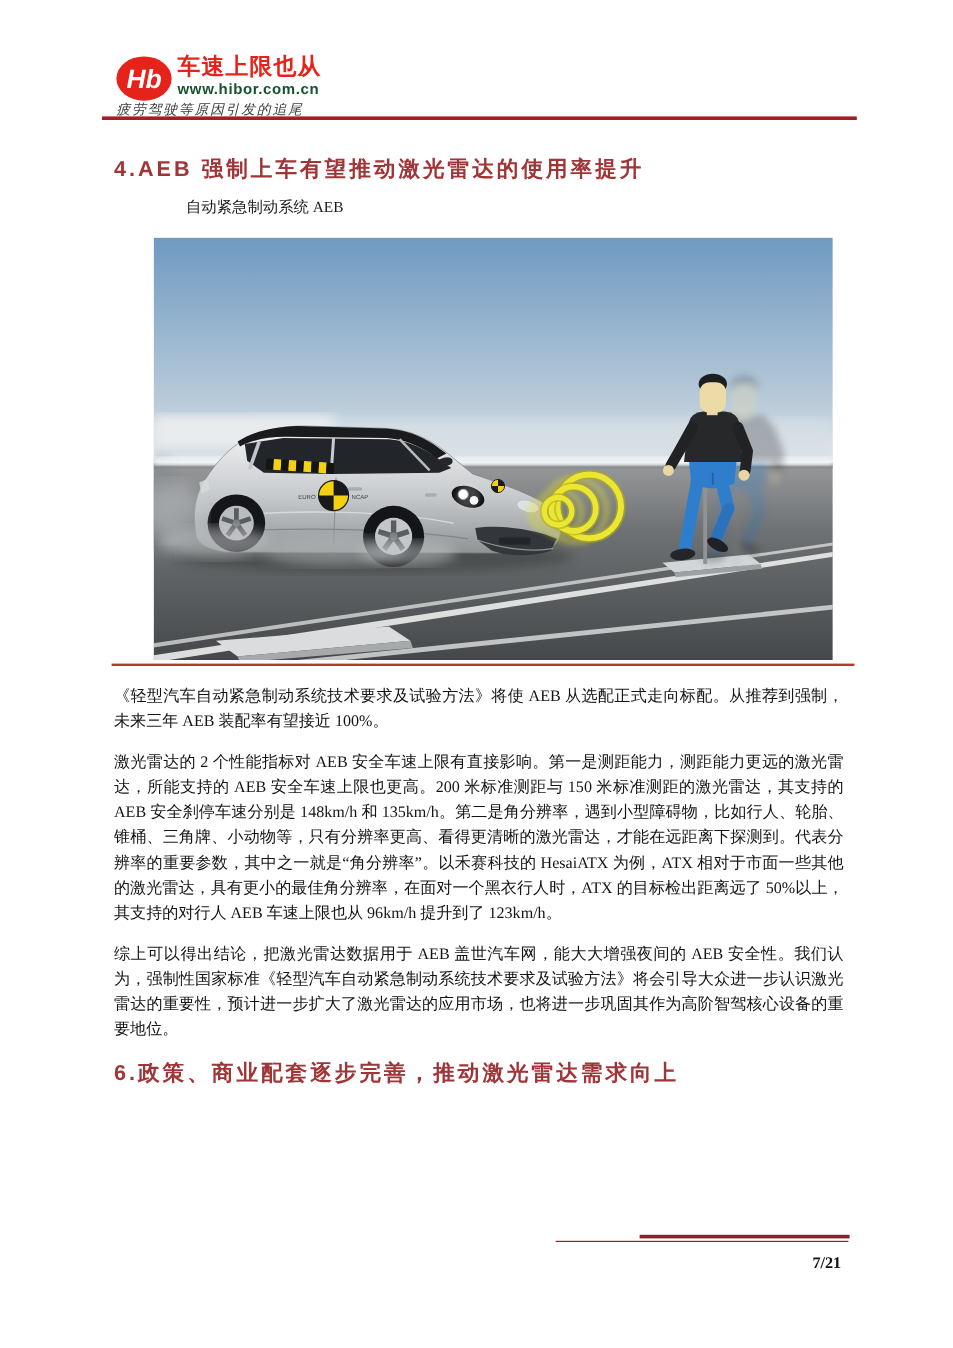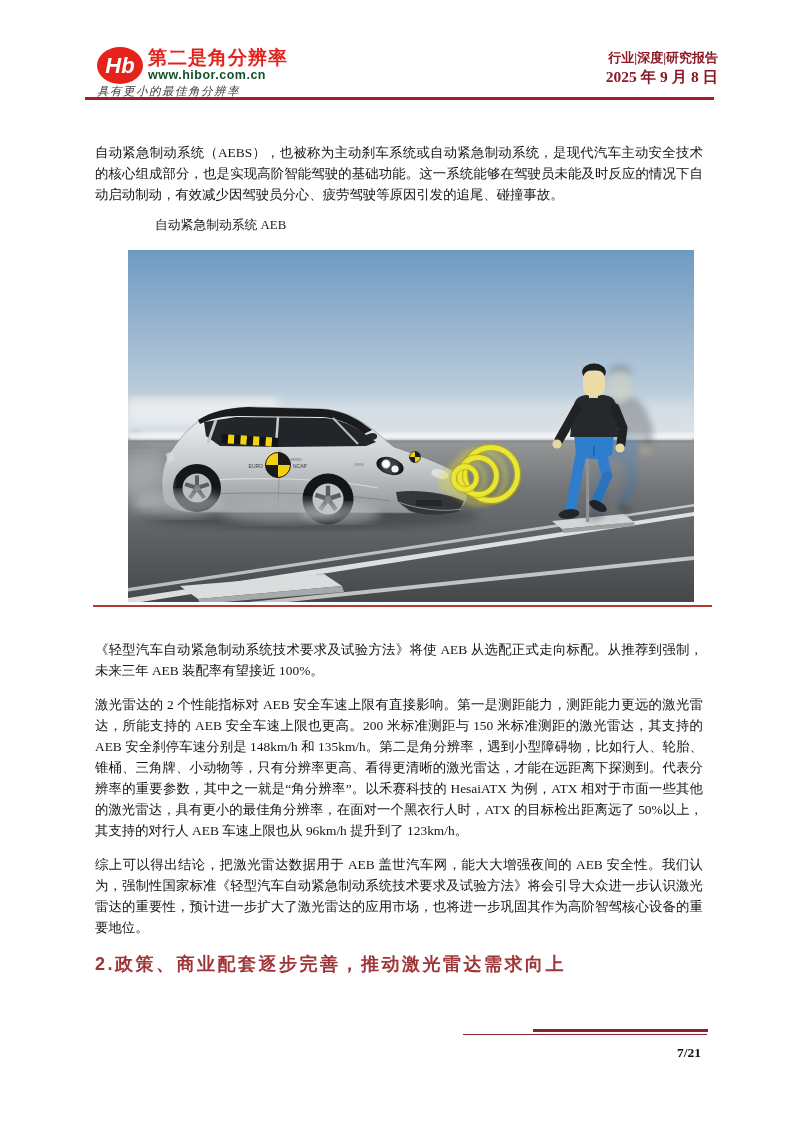--- a/index.html
+++ b/index.html
@@ -1,21 +1,21 @@
 <!DOCTYPE html>
 <html><head>
 <meta charset="utf-8">
 <style>
   html,body{margin:0;padding:0;background:#ffffff;}
   .page{
     position:relative;width:794px;height:1123px;background:#ffffff;overflow:hidden;
     font-family:"Liberation Serif","DejaVu Serif",serif;color:#141414;
   }
   
-  .logo-block{position:absolute;left:97px;top:47px;display:flex;align-items:center;}
+  .logo-block{position:absolute;left:97px;top:47px;display:flex;align-items:flex-start;}
   .logo-mark{
     width:46px;height:37px;background:#e5231b;border-radius:50%;
     display:flex;align-items:center;justify-content:center;
     color:#ffffff;font-family:"Liberation Sans",sans-serif;
     font-weight:bold;font-style:italic;font-size:22px;line-height:1;
   }
   .logo-texts{margin-left:5px;}
   .logo-name{
     font-family:"Liberation Sans",sans-serif;font-weight:bold;
     font-size:19px;line-height:20px;color:#e5231b;letter-spacing:1px;
@@ -34,21 +34,21 @@
   .header-date{font-weight:bold;font-size:15.5px;line-height:22px;}
   .top-rule{position:absolute;left:85px;top:97px;width:629px;height:2.5px;background:#a41e23;}
   
   .main{position:absolute;left:95px;top:129px;width:608px;}
   .h-red{
     font-family:"Liberation Sans",sans-serif;font-weight:bold;
     font-size:18px;letter-spacing:2.5px;color:#a03537;margin:0;line-height:24px;
   }
   .para{font-size:13.4px;line-height:21px;text-align:justify;margin:0;}
   .para.mt1{margin-top:13px;}
-  .para.mt2{margin-top:32px;}
+  .para.mt2{margin-top:14px;}
   .fig-caption{margin:12px 0 16px 60px;font-size:12.8px;color:#1a1a1a;}
   .fig-image{margin-left:33px;width:566px;height:352px;display:block;}
   .fig-rule{margin-left:-2px;margin-top:3px;width:619px;height:1.5px;background:#b03a30;}
   .fig-source{margin:6px 0 0 18px;font-size:12.8px;color:#1a1a1a;}
   .h5{margin-top:14px;}
   
   .page-number{
     position:absolute;top:1045px;right:93px;font-weight:bold;font-size:13.5px;color:#111111;
   }
   .footer-rule-thick{position:absolute;left:533px;top:1029px;width:175px;height:2.6px;background:#8e1f2e;}
@@ -57,36 +57,32 @@
 </head>
 <body>
 
 <div class="page">
 
   <div class="logo-block">
     <div class="logo-mark">
       <span>Hb</span>
     </div>
     <div class="logo-texts">
-      <div class="logo-name">第二是角分辨率</div>
+      <div class="logo-name">车速上限也从</div>
       <div class="logo-url">www.hibor.com.cn</div>
     </div>
   </div>
-  <div class="logo-tagline">具有更小的最佳角分辨率</div>
-
-  <div class="header-meta">
-    <div class="header-category">行业|深度|研究报告</div>
-    <div class="header-date">2025 年 9 月 8 日</div>
-  </div>
+  <div class="logo-tagline">疲劳驾驶等原因引发的追尾</div>
+
   <div class="top-rule"></div>
 
   <div class="main">
 
-
-    <p class="para mt1">自动紧急制动系统（AEBS），也被称为主动刹车系统或自动紧急制动系统，是现代汽车主动安全技术的核心组成部分，也是实现高阶智能驾驶的基础功能。这一系统能够在驾驶员未能及时反应的情况下自动启动制动，有效减少因驾驶员分心、疲劳驾驶等原因引发的追尾、碰撞事故。</p>
+    <h2 class="h-red">4.AEB 强制上车有望推动激光雷达的使用率提升</h2>
+
 
     <div>
       <div class="fig-caption">自动紧急制动系统 AEB</div>
 
       <svg class="fig-image" viewBox="0 0 566 352">
         <defs>
           <linearGradient id="skyGrad" x1="0" y1="0" x2="0" y2="1">
             <stop offset="0" stop-color="#6f9ac1"></stop>
             <stop offset="0.72" stop-color="#b9cbd9"></stop>
             <stop offset="1" stop-color="#e9eef2"></stop>
@@ -268,20 +264,20 @@
         <use href="#dummy"></use>
       </svg>
 
       <div class="fig-rule"></div>
     </div>
 
     <p class="para mt2">《轻型汽车自动紧急制动系统技术要求及试验方法》将使 AEB 从选配正式走向标配。从推荐到强制，未来三年 AEB 装配率有望接近 100%。</p>
     <p class="para mt1">激光雷达的 2 个性能指标对 AEB 安全车速上限有直接影响。第一是测距能力，测距能力更远的激光雷达，所能支持的 AEB 安全车速上限也更高。200 米标准测距与 150 米标准测距的激光雷达，其支持的 AEB 安全刹停车速分别是 148km/h 和 135km/h。第二是角分辨率，遇到小型障碍物，比如行人、轮胎、锥桶、三角牌、小动物等，只有分辨率更高、看得更清晰的激光雷达，才能在远距离下探测到。代表分辨率的重要参数，其中之一就是“角分辨率”。以禾赛科技的 HesaiATX 为例，ATX 相对于市面一些其他的激光雷达，具有更小的最佳角分辨率，在面对一个黑衣行人时，ATX 的目标检出距离远了 50%以上，其支持的对行人 AEB 车速上限也从 96km/h 提升到了 123km/h。</p>
     <p class="para mt1">综上可以得出结论，把激光雷达数据用于 AEB 盖世汽车网，能大大增强夜间的 AEB 安全性。我们认为，强制性国家标准《轻型汽车自动紧急制动系统技术要求及试验方法》将会引导大众进一步认识激光雷达的重要性，预计进一步扩大了激光雷达的应用市场，也将进一步巩固其作为高阶智驾核心设备的重要地位。</p>
 
-    <h2 class="h-red h5">2.政策、商业配套逐步完善，推动激光雷达需求向上</h2>
+    <h2 class="h-red h5">6.政策、商业配套逐步完善，推动激光雷达需求向上</h2>
   </div>
 
   <div class="page-number">7/21</div>
   <div class="footer-rule-thick"></div>
   <div class="footer-rule-thin"></div>
 
 </div>
 
 </body></html>

